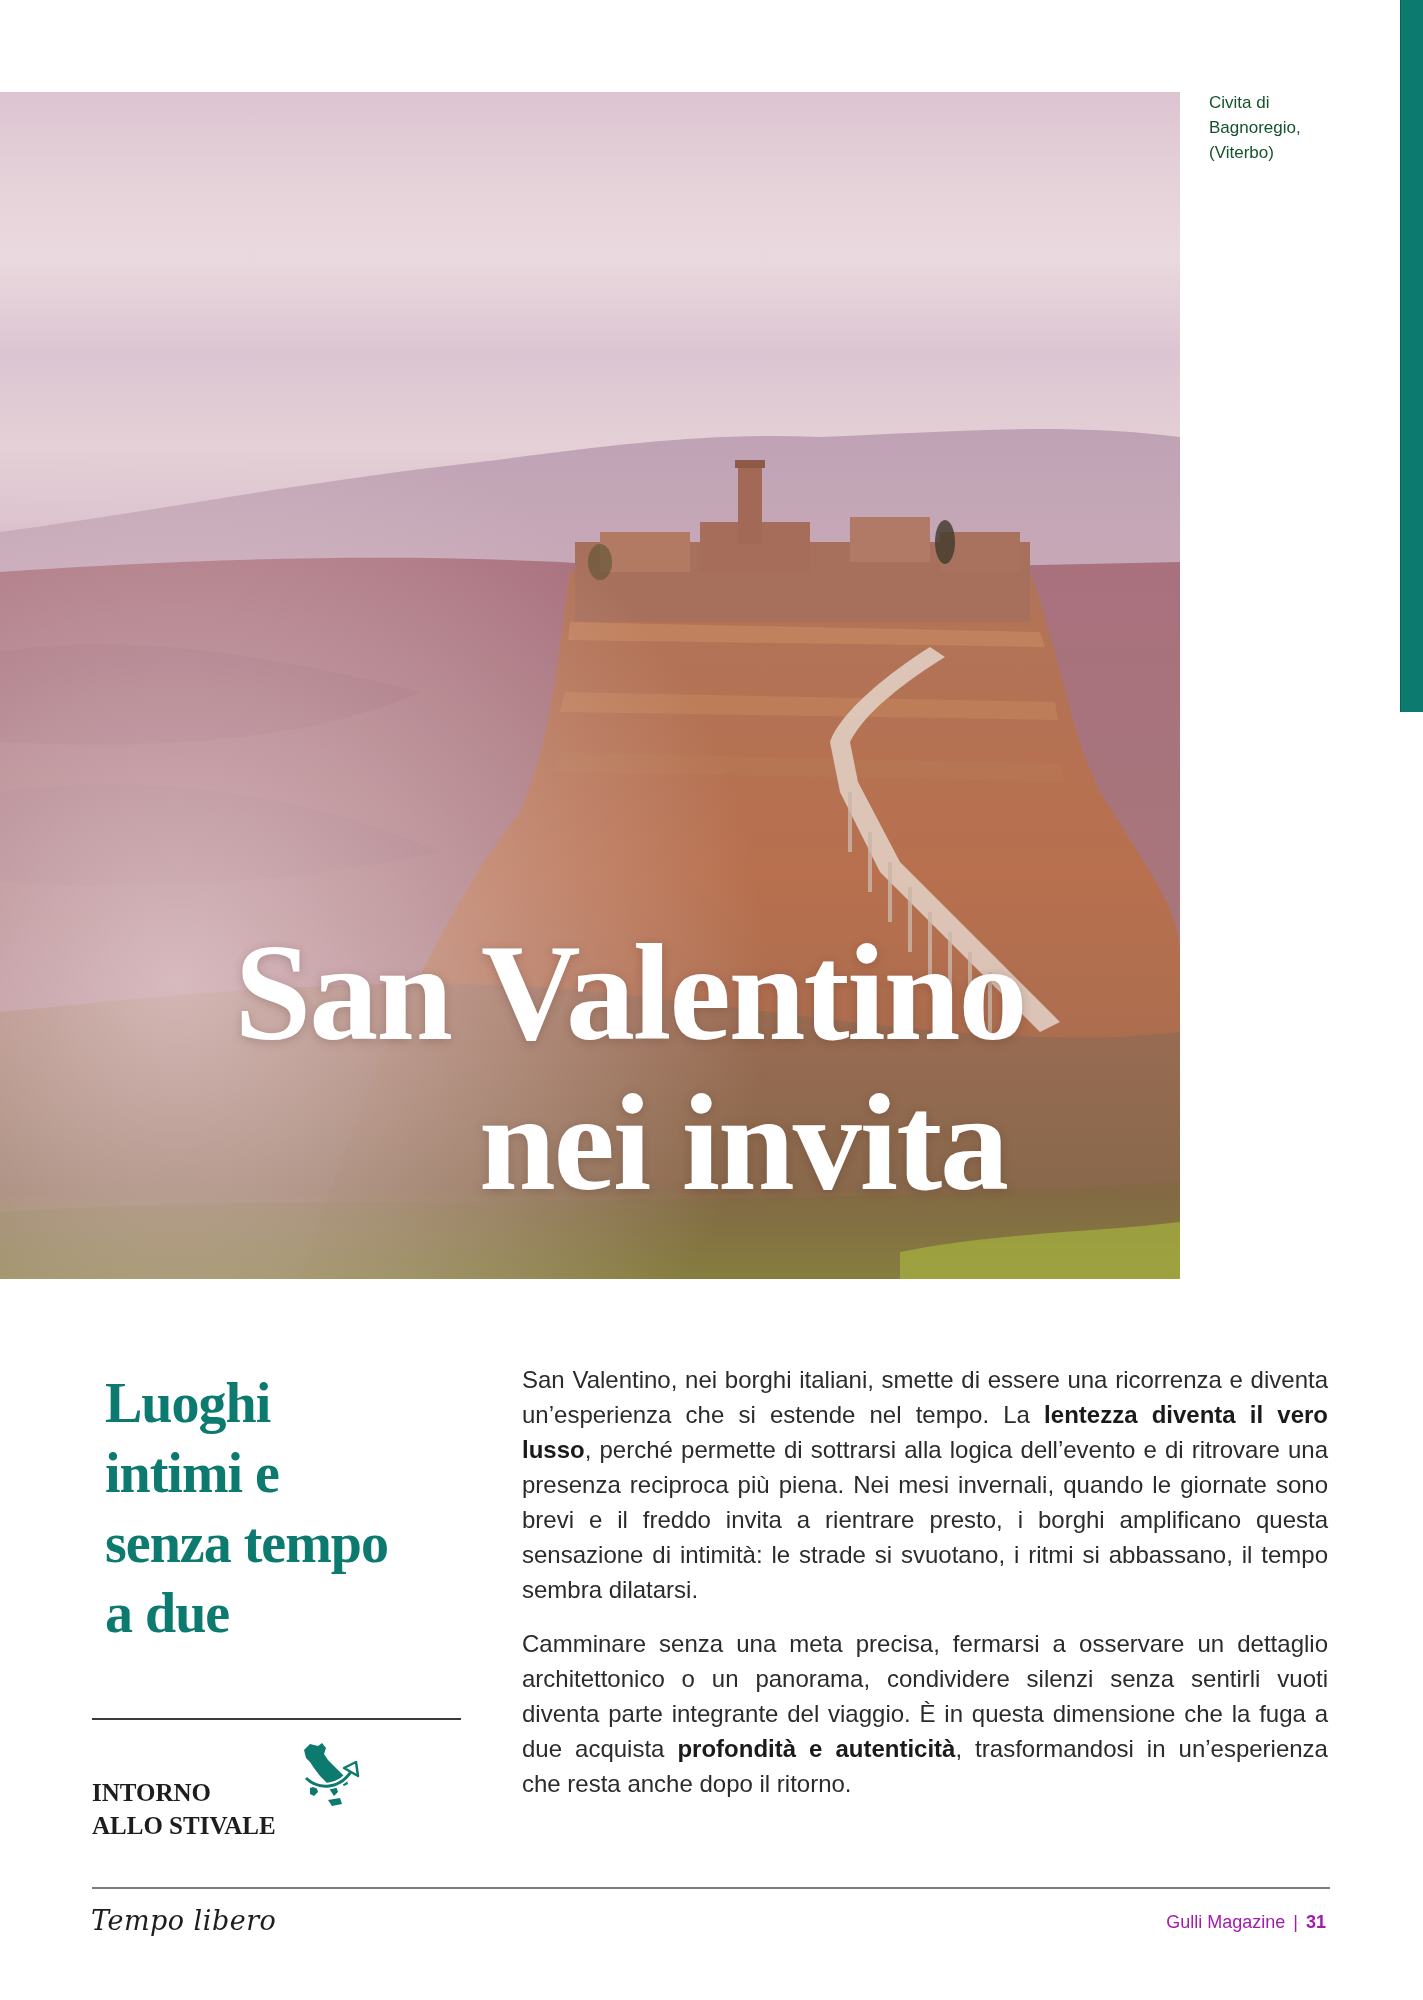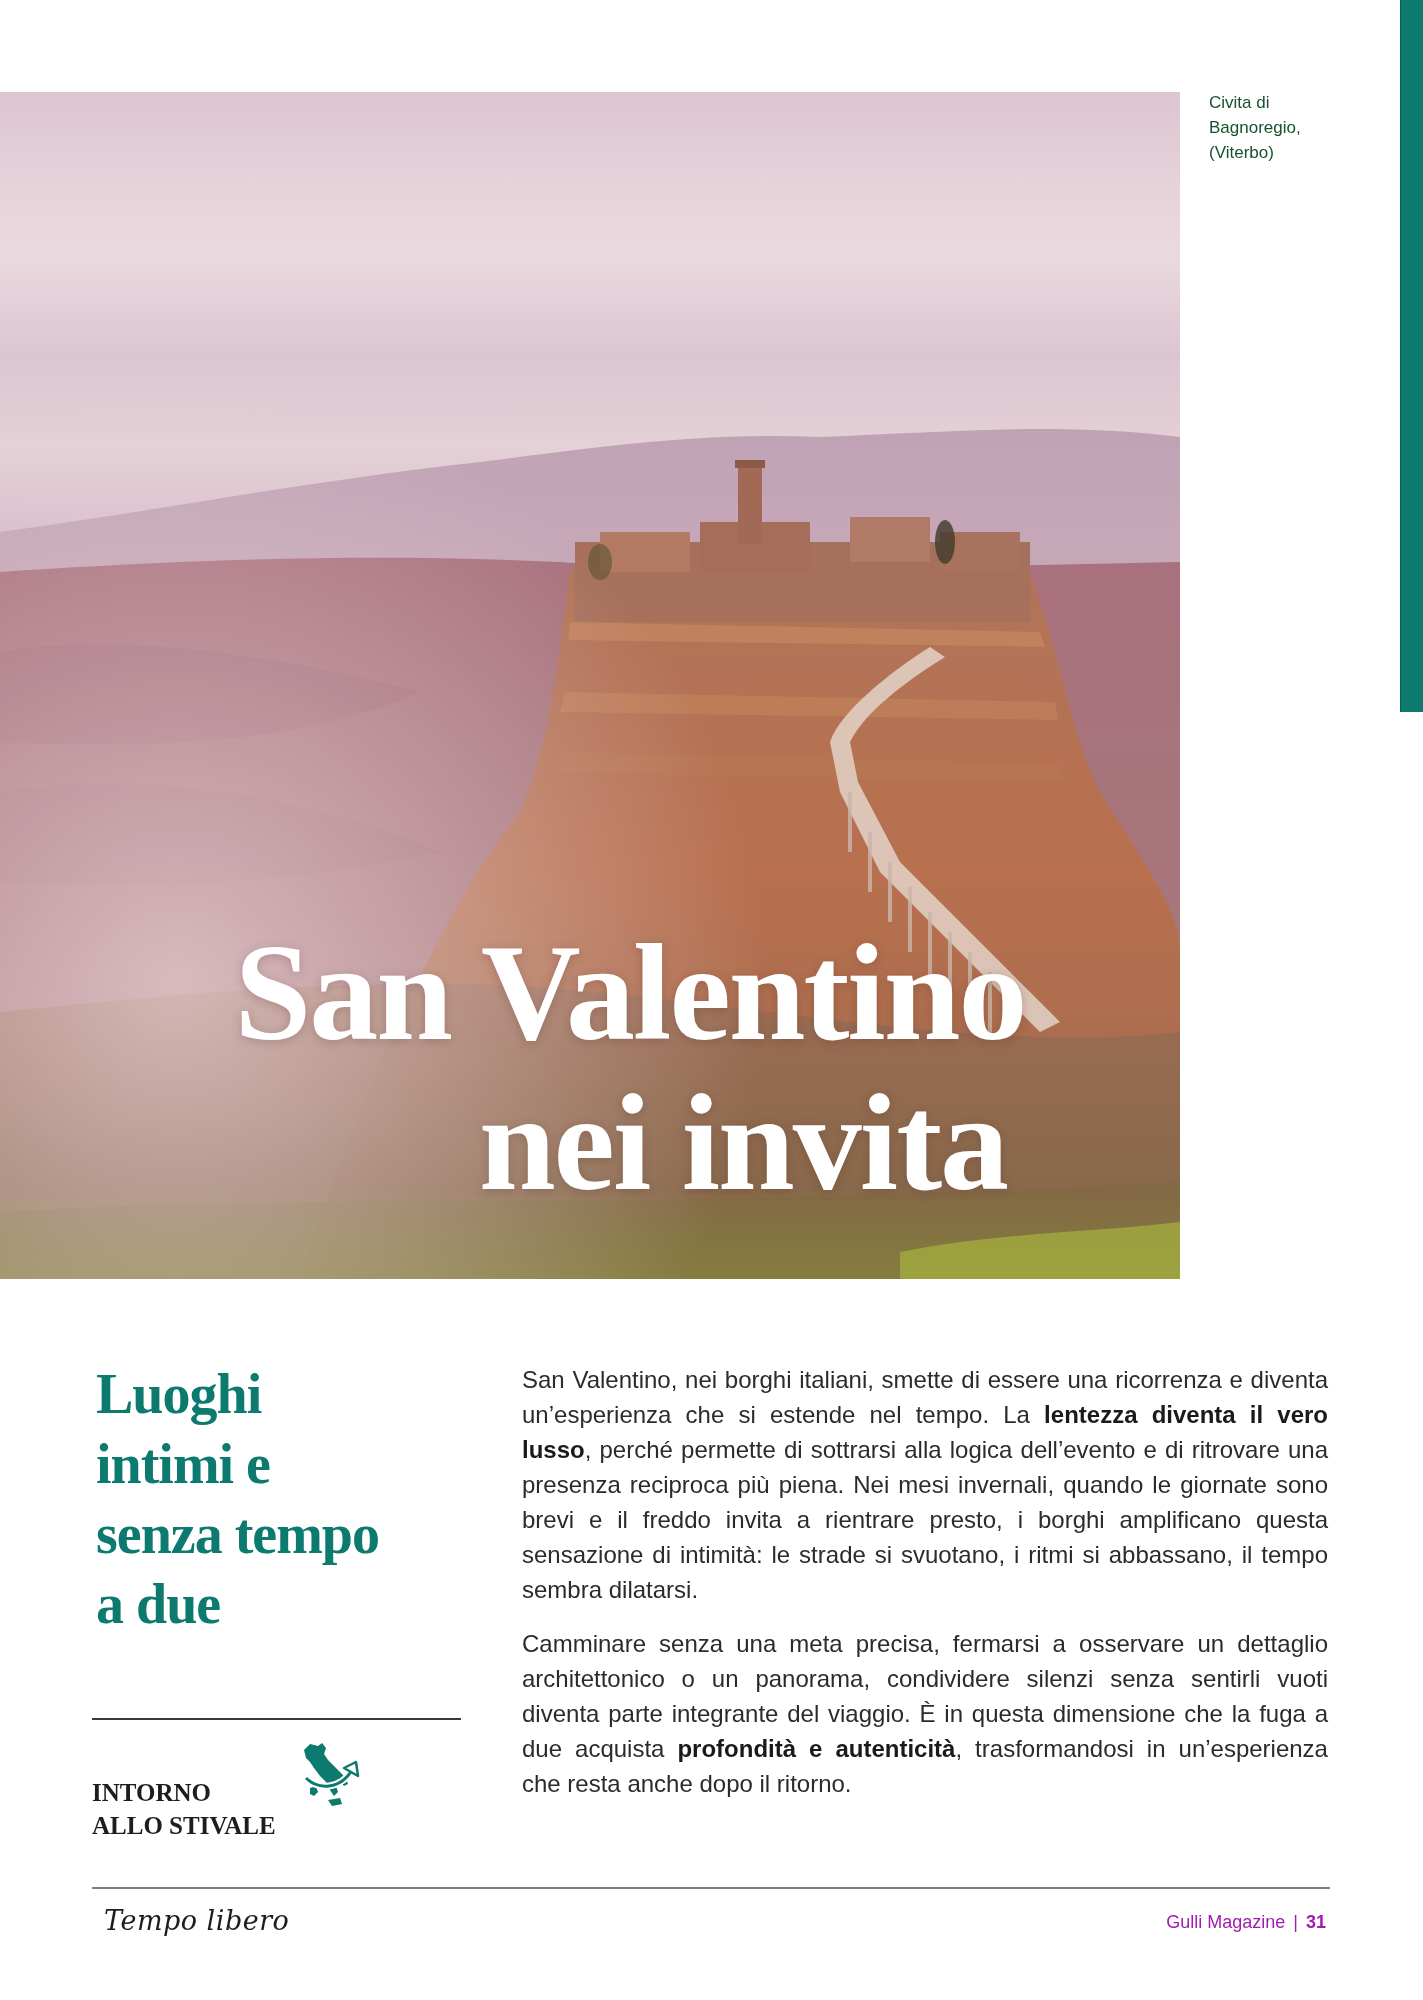--- a/index.html
+++ b/index.html
@@ -55,21 +55,21 @@
     position:absolute; left:522px; top:1362px; width:806px;
     font-size:24px; line-height:35px; color:#2b2b2b;
     text-align:justify;
   }
   .body-col p { margin:0 0 19px 0; }
   .body-col b { font-weight:bold; color:#1a1a1a; }
   .footer-rule {
     position:absolute; left:92px; top:1887px; width:1238px; height:2px; background:#7d7d7d;
   }
   .footer-left {
-    position:absolute; left:104px; top:1905px;
+    position:absolute; left:91px; top:1905px;
     font-family:"DejaVu Serif", serif; font-style:italic;
     font-size:27px; color:#1d1d1b; letter-spacing:0.5px;
   }
   .footer-right {
     position:absolute; right:97px; top:1912px;
     font-size:18px; color:#a21caf;
   }
   .footer-right .sep { margin:0 8px; }
   .footer-right .pg { font-weight:bold; }
 </style>
@@ -155,21 +155,21 @@
   <div>Civita di</div>
   <div>Bagnoregio,</div>
   <div>(Viterbo)</div>
 </div>
 
 <h1 class="headline" style="margin:0;text-align:center;">
   <span class="l1">San Valentino</span>
   <span class="l2">nei invita</span>
 </h1>
 
-<h2 class="subhead" style="margin:4px;">
+<h2 class="subhead" style="margin:13px;">
   <div>Luoghi</div>
   <div>intimi e</div>
   <div>senza tempo</div>
   <div>a due</div>
 </h2>
 
 <div class="divider"></div>
 
 <div class="section-label">
   <div>INTORNO</div>

